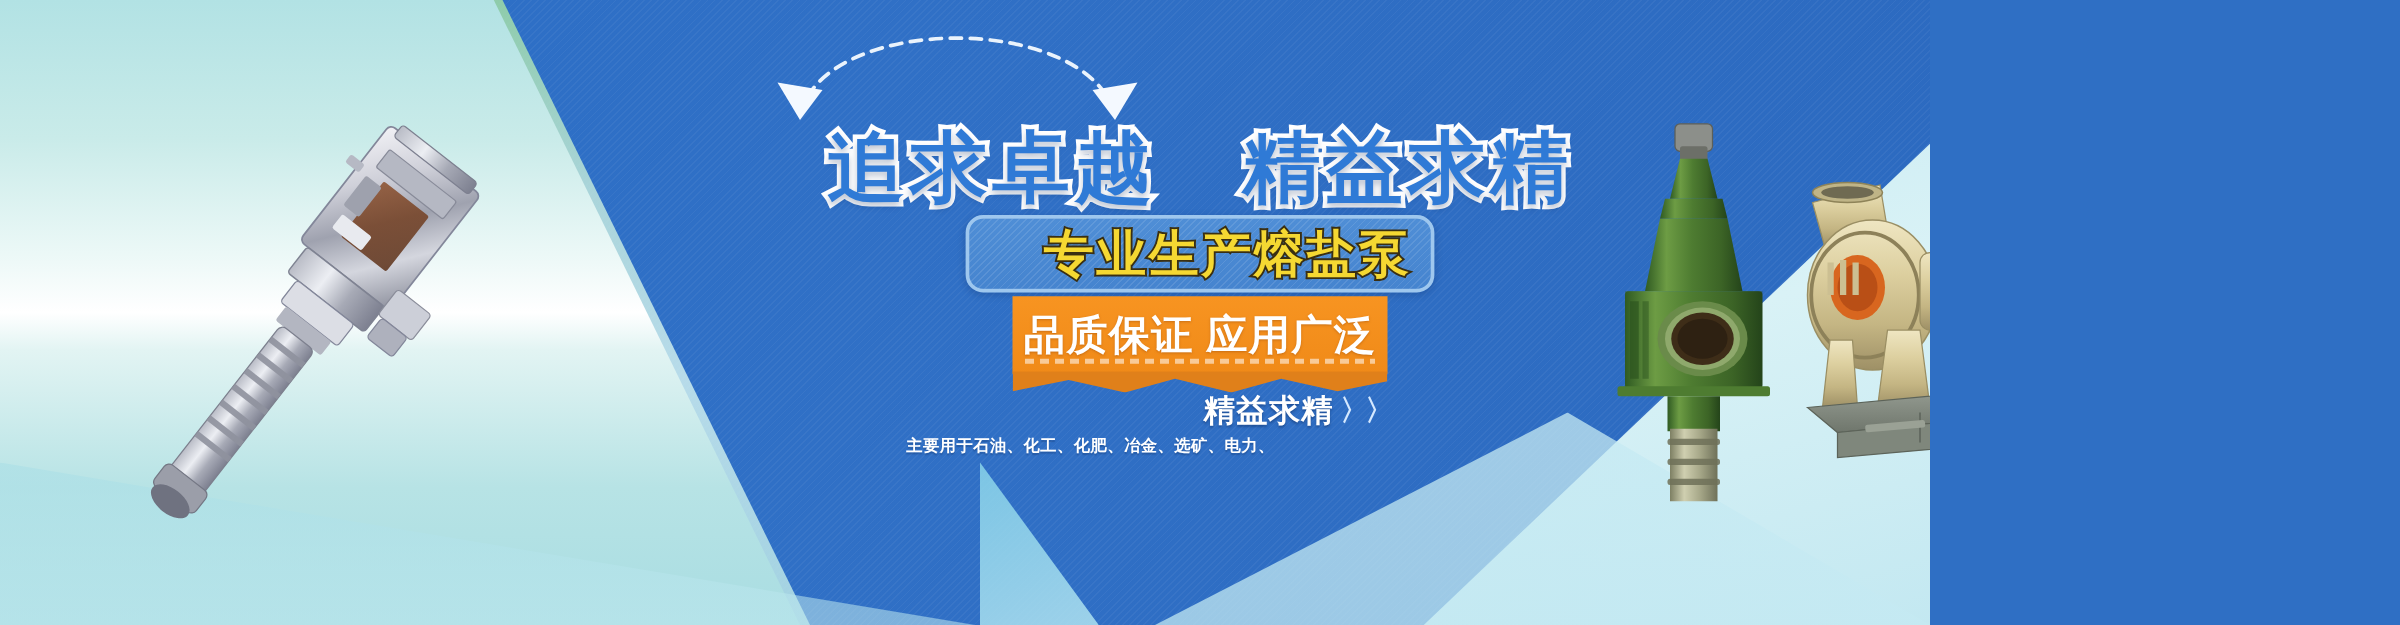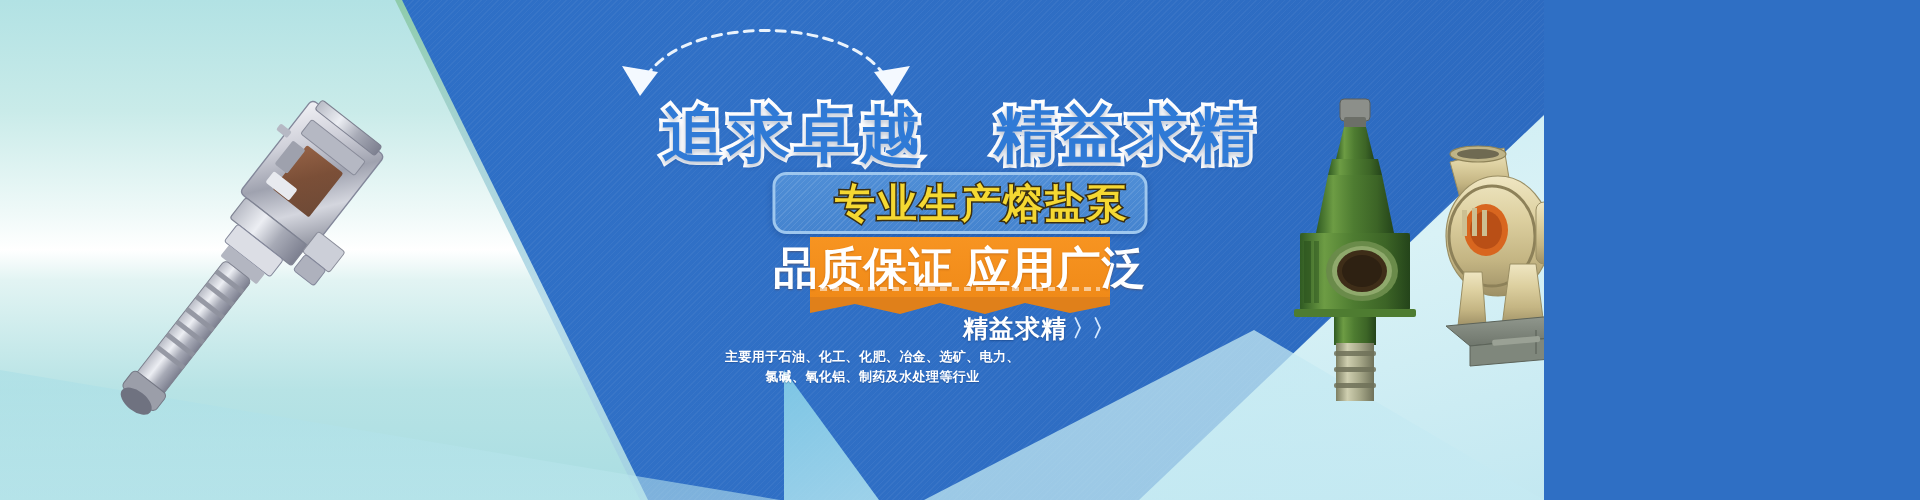--- a/index.html
+++ b/index.html
@@ -169,21 +169,21 @@
     position:absolute;
     left:0; bottom:-18px;
     width:300px; height:20px;
     background:#e0801a;
     clip-path:polygon(0 0,300px 0,300px 8px,
       260px 16px,215px 6px,175px 17px,130px 6px,90px 17px,45px 7px,0 16px);
   }
   .orangebar-text {
     position:relative;
     z-index:2;
-    font-size:44px;
+    font-size:33px;
     font-weight:bold;
     letter-spacing:1px;
     color:#ffffff;
     white-space:nowrap;
     text-shadow:0 1px 2px rgba(120,50,0,.35);
   }
   .orange-dash {
     position:absolute;
     left:10px; bottom:8px;
     width:280px; height:4px;
@@ -477,21 +477,20 @@
     </div>
 
     <div class="orangebar">
       <span class="orangebar-text">品质保证 应用广泛</span>
       <span class="orange-dash"></span>
     </div>
 
     <div class="bottomrow">
       <div class="desc">
         <div>主要用于石油、化工、化肥、冶金、选矿、电力、</div>
-        <div>氯碱、氧化铝、制药及水处理等行业</div>
       </div>
       <div class="buybtn">
         <span class="buybtn-label">精益求精</span>
         <span class="buybtn-arrows">〉〉</span>
       </div>
     </div>
 
   </div>
 </div>
 

